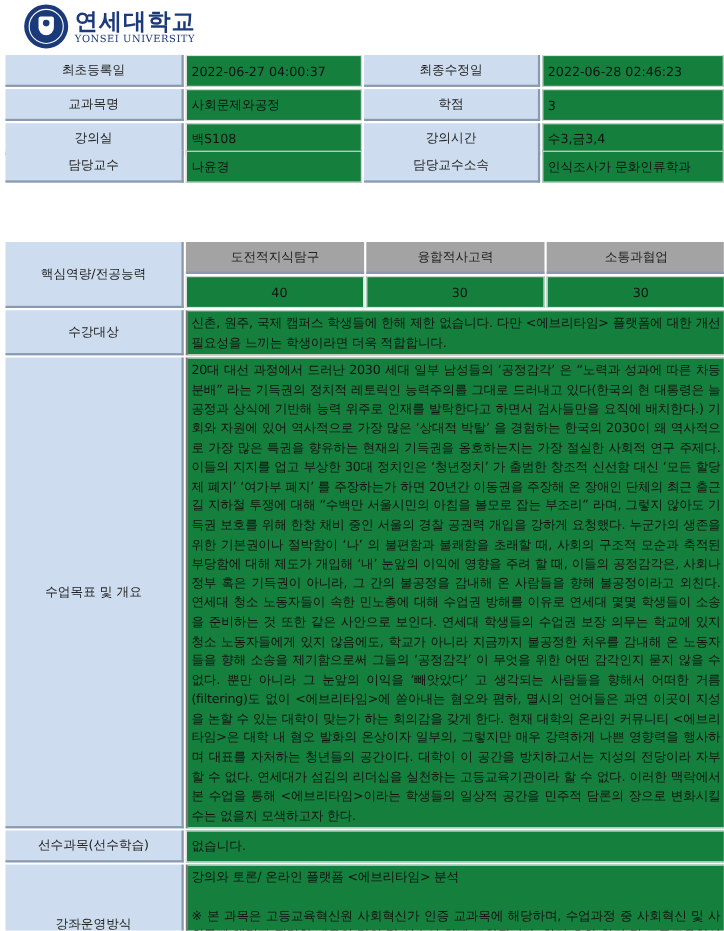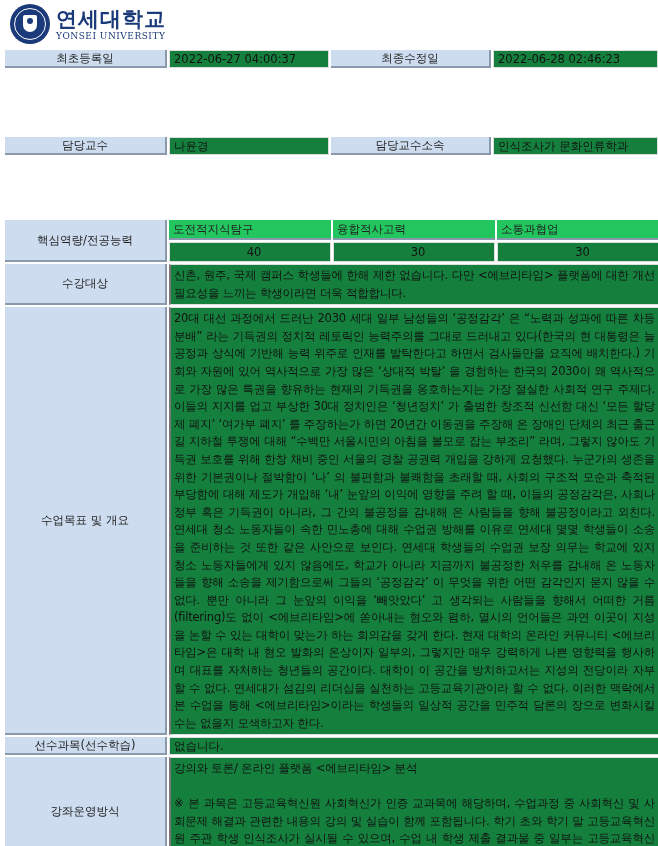--- a/index.html
+++ b/index.html
@@ -1,32 +1,32 @@
 <!DOCTYPE html>
 <html><head>
 <meta charset="utf-8">
 <style>
   html, body { margin: 0; padding: 0; background: #ffffff; }
   body { width: 658px; height: 846px; overflow: hidden; position: relative;
          font-family: "DejaVu Sans", "Liberation Sans", sans-serif; color: #111; }
-  .logo { position: absolute; left: 10px; top: 2px; height: 44px; display: flex; align-items: center; }
+  .logo { position: absolute; left: 22px; top: 2px; height: 44px; display: flex; align-items: center; }
   .seal { width: 40px; height: 40px; border-radius: 50%; background: #1b3a7a; position: relative; }
   .seal .ring { position: absolute; left: 4px; top: 4px; width: 32px; height: 32px; border-radius: 50%; border: 1px solid #fff; box-sizing: border-box; }
   .seal .shield { position: absolute; left: 13px; top: 11px; width: 14px; height: 17px; background: #fff; border-radius: 2px 2px 7px 7px; }
   .seal .shield::after { content: ""; position: absolute; left: 4px; top: 3px; width: 6px; height: 6px; border-radius: 50%; background: #1b3a7a; }
   .logotext { margin-left: 6px; color: #1b3a7a; }
   .logotext .kr { font-size: 21px; font-weight: bold; letter-spacing: 1px; line-height: 24px; }
   .logotext .en { font-size: 9px; font-family: "DejaVu Serif", "Liberation Serif", serif; letter-spacing: 0.5px; line-height: 11px; }
 
   table { border-collapse: separate; border-spacing: 2px; position: absolute; left: 3px; width: 655px; table-layout: fixed; }
-  td { font-size: 11.5px; height: 18px; padding: 0 4px; box-sizing: border-box; vertical-align: middle; }
+  td { font-size: 11.5px; height: 29px; padding: 0 4px; box-sizing: border-box; vertical-align: middle; }
   td.h { background: #cddcef; border-right: 2px solid #8a99ad; border-bottom: 2px solid #8a99ad; text-align: center; color: #222; }
   td.v { background: #15803d; border: 1px solid #dedede; text-align: left; }
   td.c { text-align: center; padding-left: 12px; }
-  td.hc { background: #22c55e; border-bottom: 2px solid #8a99ad; text-align: left; color: #222; }
+  td.hc { background: #a3a3a3; border-bottom: 2px solid #8a99ad; text-align: center; color: #222; }
   td.long { line-height: 17.6px; padding: 2px 4px 2px 3px; vertical-align: top; text-align: justify; letter-spacing: -0.2px; border-left: 2px solid #777; }
   .para { display: block; }
 </style>
 </head>
 <body>
 
 <div class="logo">
   <div class="seal">
     <div class="ring"></div>
       <div class="shield"></div>
@@ -43,20 +43,32 @@
       <col style="width:160px">
       <col style="width:160px">
       <col style="width:165px">
     </colgroup>
   <tbody>
       <tr>
     <td class="h">최초등록일</td>
     <td class="v">2022-06-27 04:00:37</td>
     <td class="h">최종수정일</td>
     <td class="v">2022-06-28 02:46:23</td>
+  </tr>
+  <tr>
+    <td class="h">교과목명</td>
+    <td class="v">사회문제와공정</td>
+    <td class="h">학점</td>
+    <td class="v">3</td>
+  </tr>
+  <tr>
+    <td class="h">강의실</td>
+    <td class="v">백S108</td>
+    <td class="h">강의시간</td>
+    <td class="v">수3,금3,4</td>
   </tr>
 </tbody>
   </table>
 
 <table style="top:135px;">
   <colgroup>
       <col style="width:162px">
       <col style="width:160px">
       <col style="width:160px">
       <col style="width:165px">

